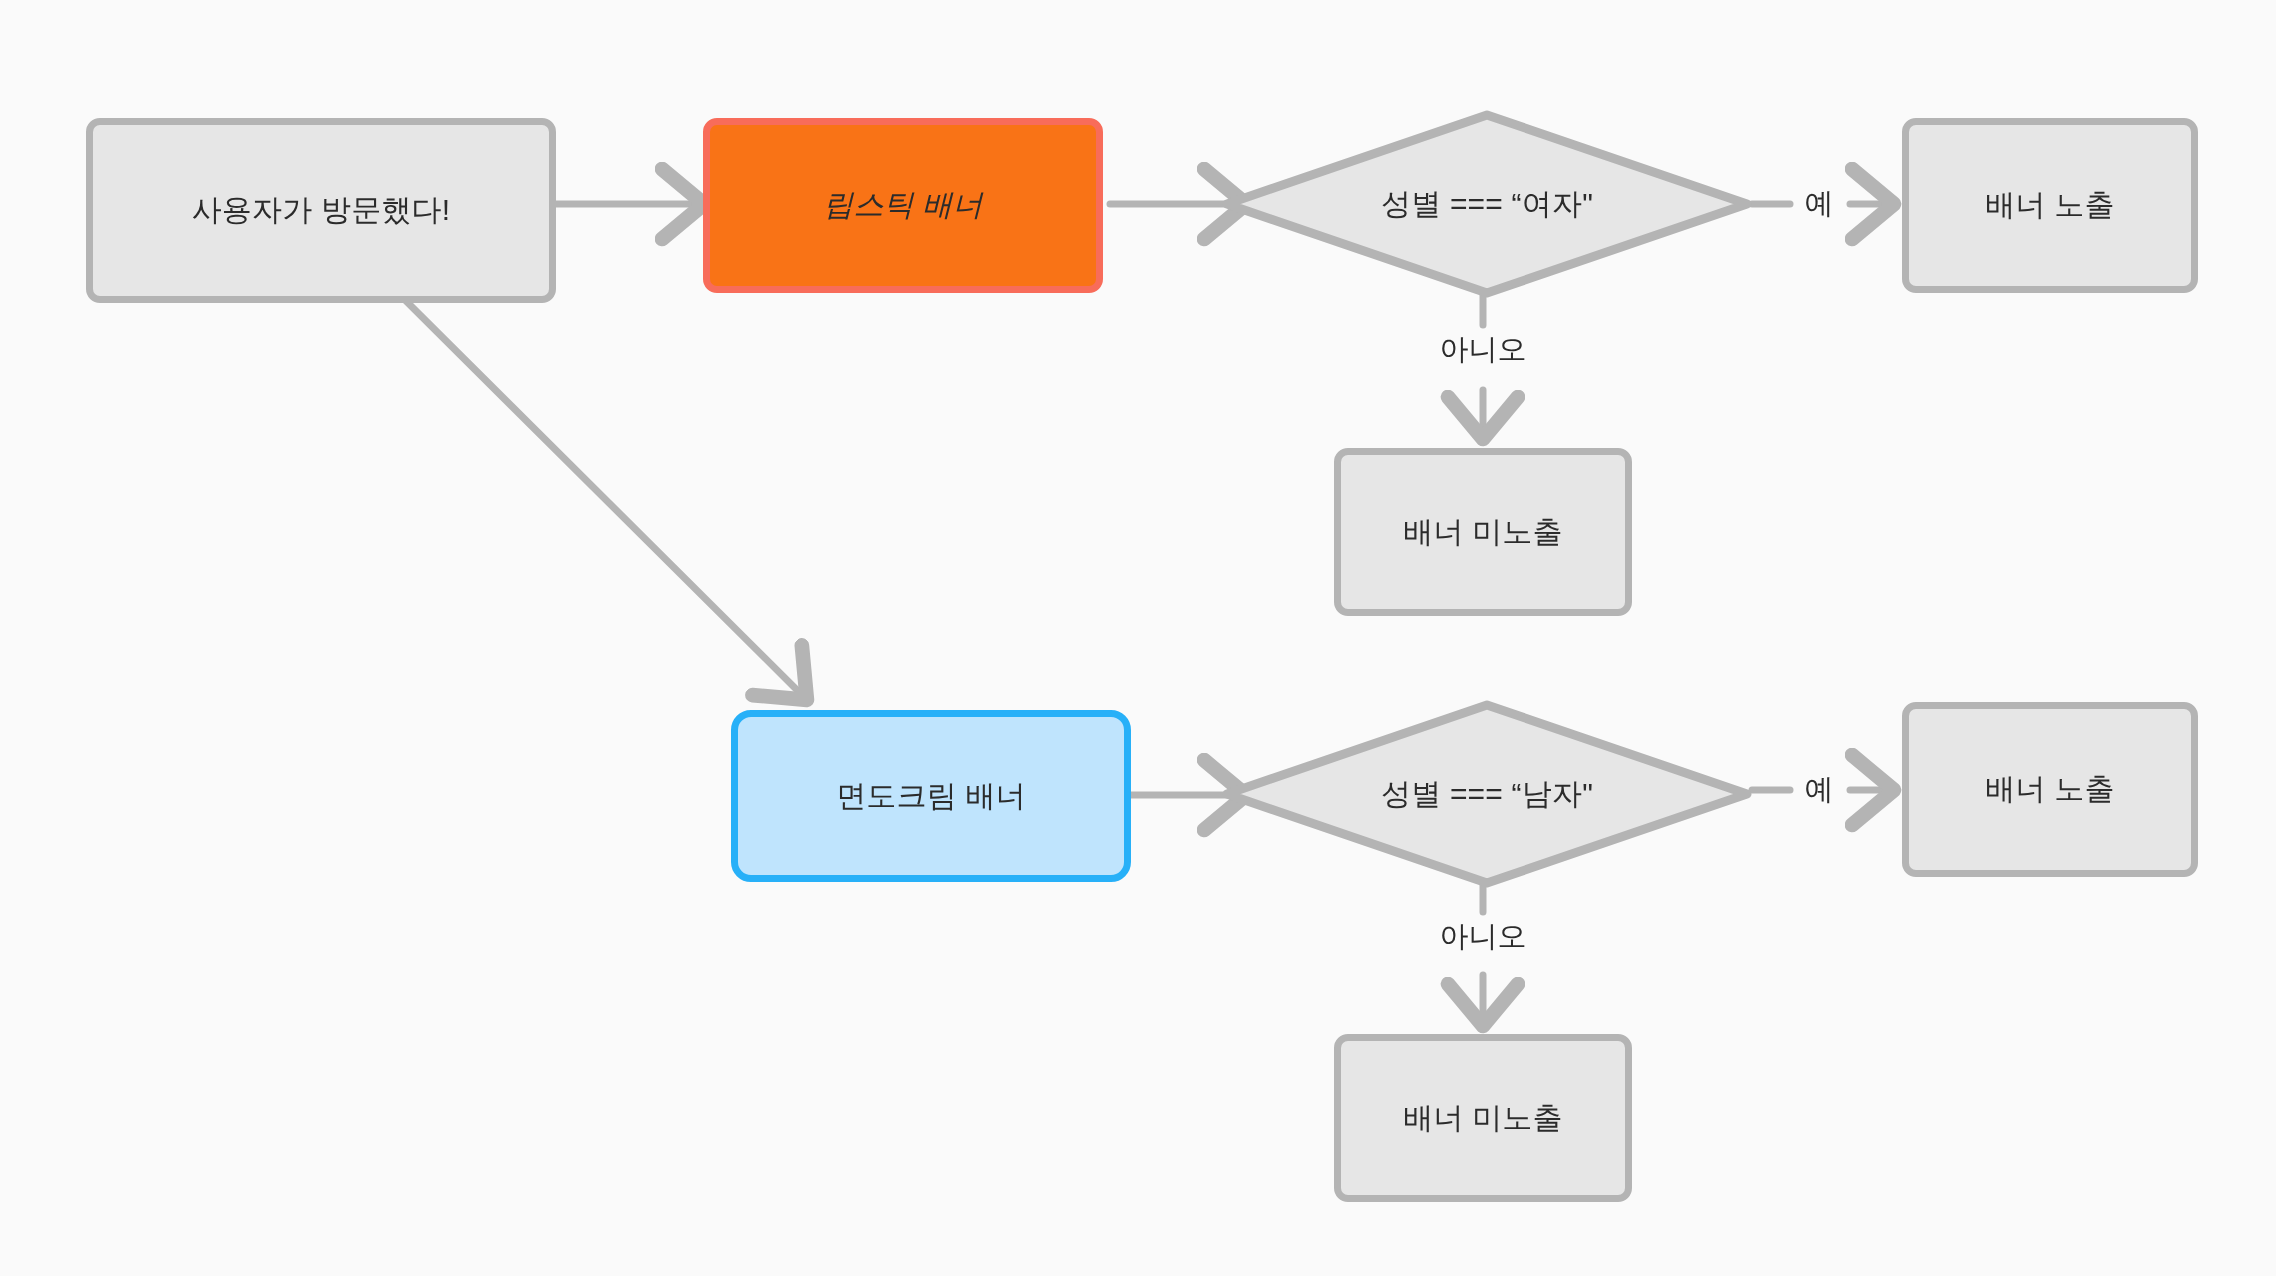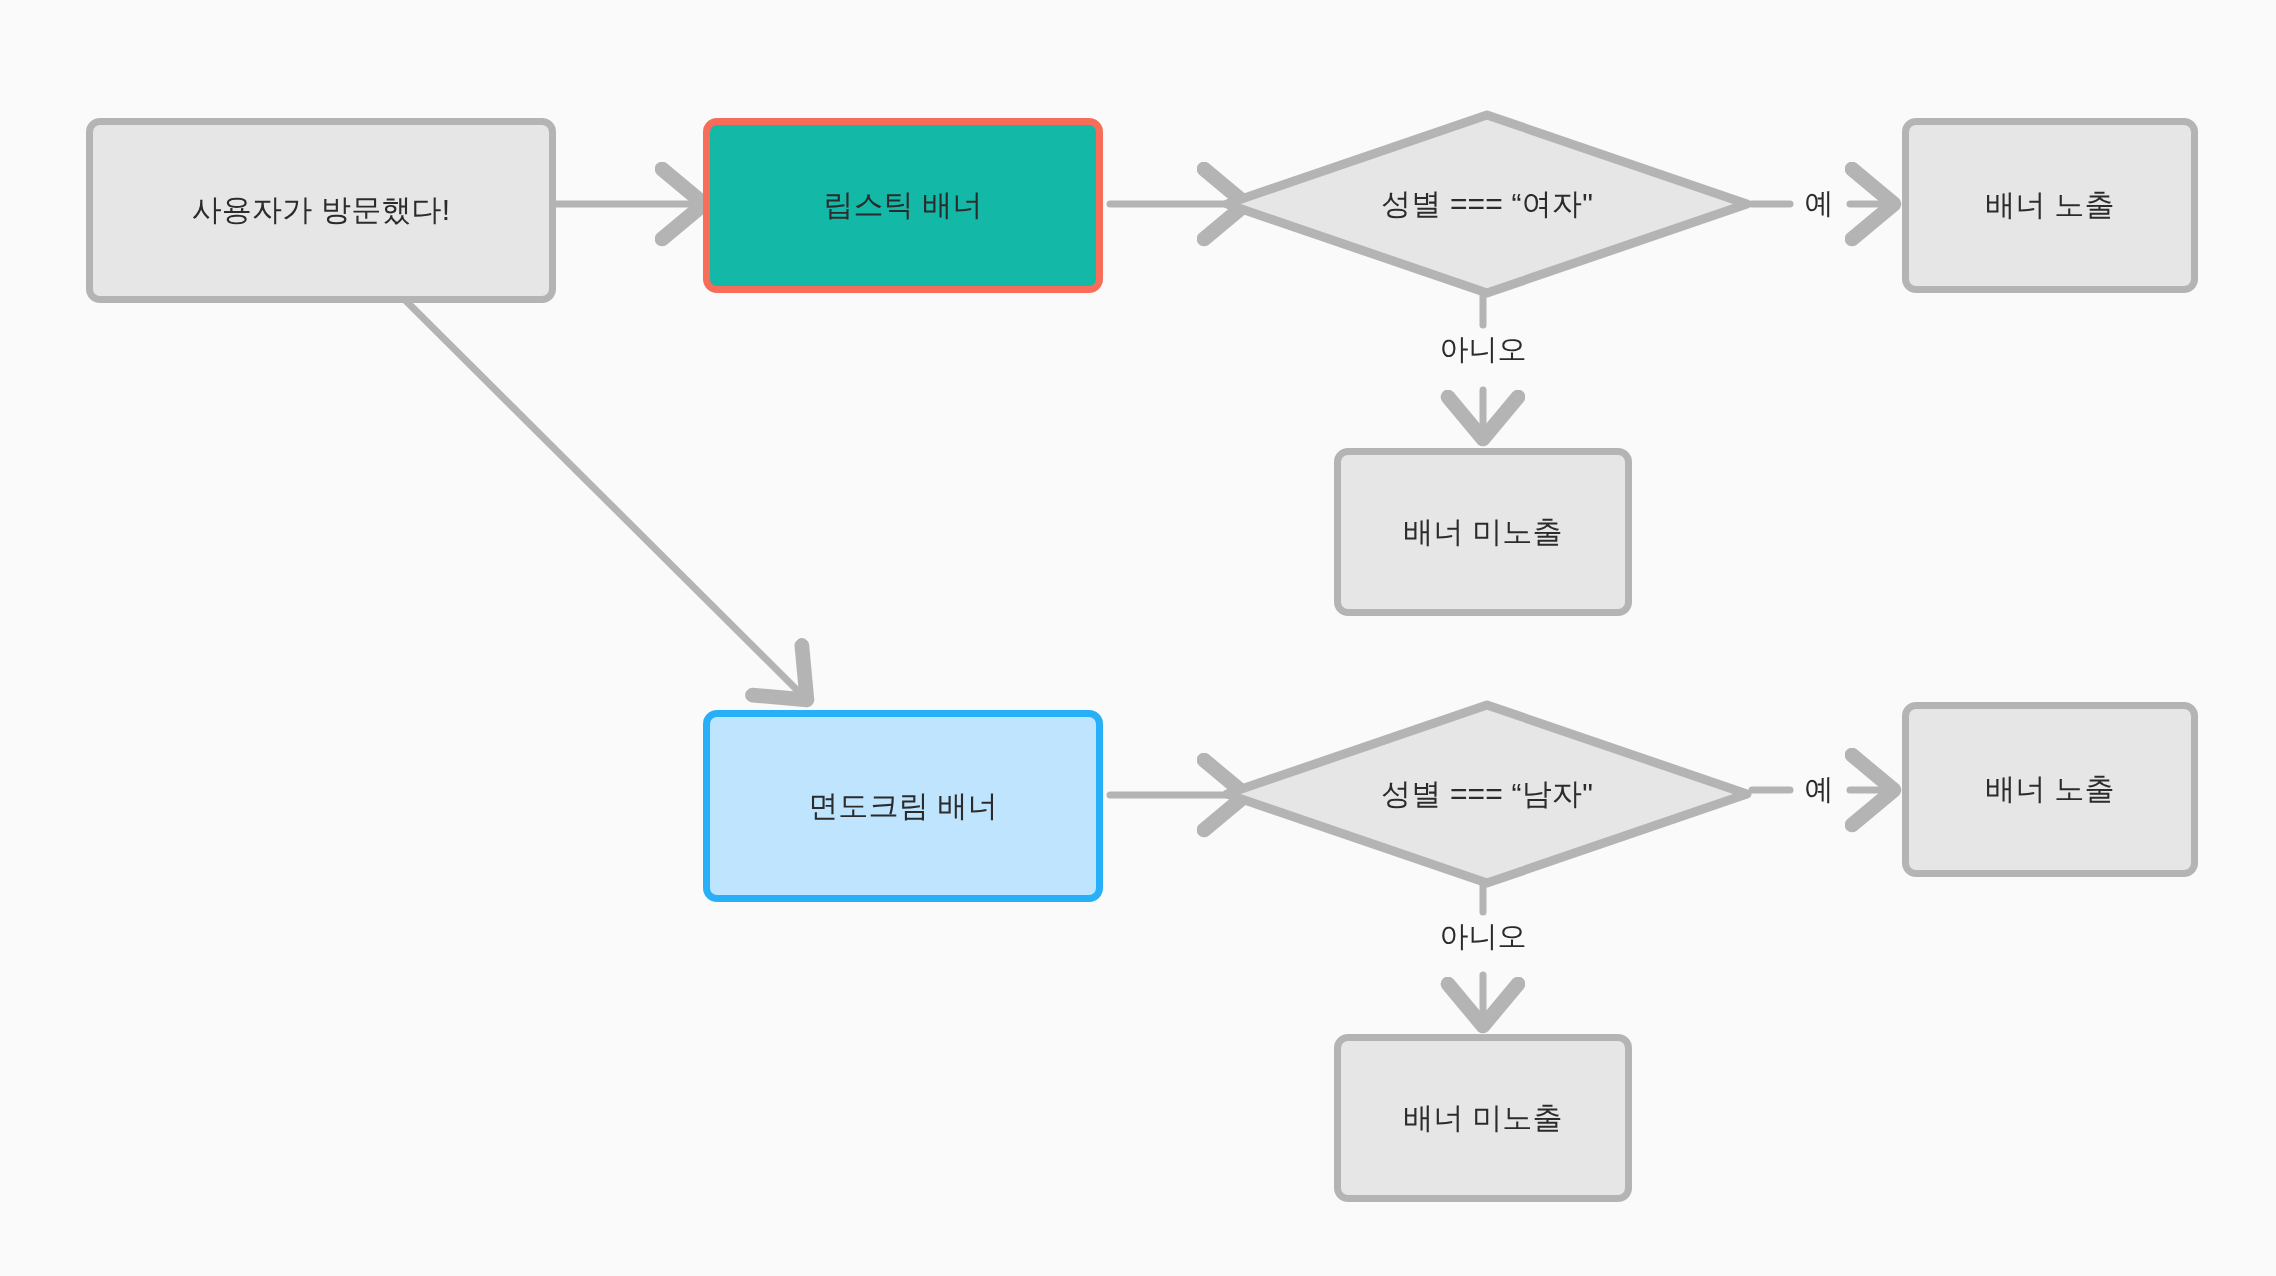--- a/index.html
+++ b/index.html
@@ -40,22 +40,23 @@
     line-height: 1.35;
     color: #2B2B2B;
     letter-spacing: 0.2px;
     white-space: nowrap;
   }
   .node-gray {
     background: #E6E6E6;
     border-color: #B4B4B4;
   }
   .node-red {
-    background: #14b8a6;
+    background: #f97316;
     border-color: #F86C5A;
+    font-style: italic;
   }
   .node-blue {
     background: #BFE4FD;
     border-color: #27B0F8;
   }
   .decision {
     position: absolute;
     display: flex;
     align-items: center;
     justify-content: center;
@@ -157,21 +158,21 @@
   </div>
 
   <div class="edge-label" style="left:1421px; top:330px; width:124px;">
     <span>아니오</span>
   </div>
 
   <div class="node node-gray" style="left:1334px; top:448px; width:298px; height:168px;">
     <span>배너 미노출</span>
   </div>
 
-  <div class="node node-blue" style="left:703px; top:710px; width:400px; height:192px;">
+  <div class="node node-blue" style="left:731px; top:710px; width:400px; height:172px;border-radius:20px;">
     <span>면도크림 배너</span>
   </div>
 
   <div class="decision" style="left:1222px; top:700px; width:530px; height:188px;">
     <svg class="diamond-shape" viewBox="0 0 530 188" preserveAspectRatio="none">
       <polygon points="265,5 525,94 265,183 5,94" fill="#E6E6E6" stroke="#B4B4B4" stroke-width="9" stroke-linejoin="round"></polygon>
     </svg>
     <span class="decision-label">성별 === “남자"</span>
   </div>
 

